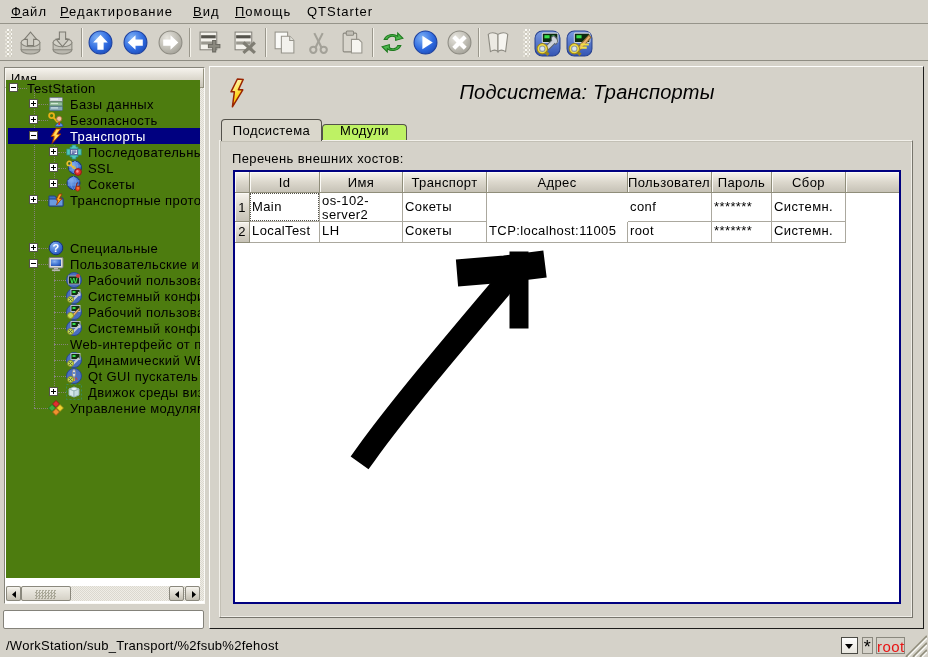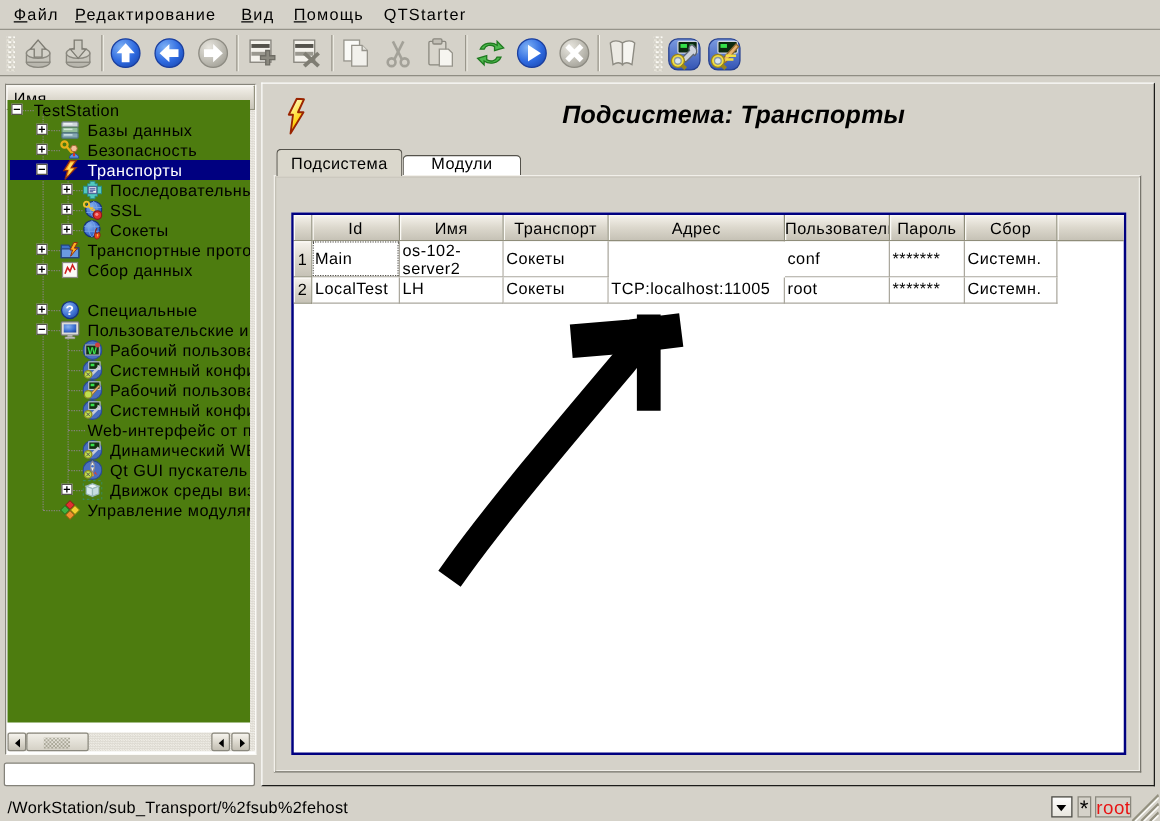--- a/index.html
+++ b/index.html
@@ -32,24 +32,24 @@
 #hsb{position:absolute;left:1px;top:518px;width:198px;height:15px;background:repeating-conic-gradient(#efede6 0% 25%,#dbd8cf 0% 50%) 0 0/2px 2px}
 .sbtn{position:absolute;top:0;width:15px;height:15px;background:linear-gradient(#f6f4ee,#d8d4c9 60%,#c2beb2);border:1px solid #8a887d;border-radius:2px}
 .sbtn svg{position:absolute;left:3px;top:3px}
 #hthumb{position:absolute;left:15px;top:0;width:50px;height:15px;background:linear-gradient(#f1efe8,#d5d1c6);border:1px solid #8a887d;border-radius:2px}
 #hthumb i{position:absolute;left:13px;top:3px;width:21px;height:9px;background:repeating-conic-gradient(#93917f 0% 25%,transparent 0% 50%) 0 0/3px 3px;opacity:.7}
 
 #ledit{position:absolute;left:3px;top:610px;width:201px;height:19px;background:#fff;border:1px solid #84827a;border-radius:2px}
 
 #mpanel{position:absolute;left:209px;top:66px;width:715px;height:563px;background:#d5d2c9;border-top:1px solid #fdfdfb;border-left:1px solid #fdfdfb;border-right:1px solid #1c1c1a;border-bottom:1px solid #1c1c1a}
 
-#title{position:absolute;left:40px;top:13px;width:674px;text-align:center;font-size:20px;font-weight:bold;font-style:italic;letter-spacing:0.2px;top:14px}
+#title{position:absolute;left:40px;top:13px;width:674px;text-align:center;font-size:20px;font-weight:normal;font-style:italic;letter-spacing:0.2px;top:14px}
 .tab{position:absolute;border:1px solid #54524b;border-bottom:none;border-radius:4px 4px 0 0}
 #tab1{left:11px;top:52px;width:101px;height:22px;background:#dad7cc;z-index:3}
-#tab2{left:112px;top:57px;width:95px;height:17px;background:#ffffff}
+#tab2{left:112px;top:57px;width:85px;height:17px;background:#bef264}
 .tab div{text-align:center;padding-top:3px}
 #tab2 div{padding-top:0;margin-top:-2px}
 #tabframe{position:absolute;left:9px;top:73px;width:694px;height:478px;background:#d5d2c9;border-top:1px solid #f2f0ea;border-left:1px solid #f2f0ea;border-right:1px solid #77756c;border-bottom:1px solid #77756c;box-shadow:inset 1px 1px 0 #c3c0b5, inset -1px -1px 0 #efede7}
 #caption{position:absolute;left:22px;top:84px}
 
 #tbl{position:absolute;left:23px;top:103px;width:668px;height:434px;background:#fff;border:2px solid #000080}
 
 .hc{position:absolute;top:0;height:21px;background:linear-gradient(#f6f3ed,#dcd8cd 50%,#c6c2b6);border-right:1px solid #8f8d7a;border-bottom:1px solid #8f8d7a;box-shadow:inset 1px 1px 0 #fbfaf6;text-align:center;padding-top:3px;overflow:hidden;white-space:nowrap}
 .rc{position:absolute;left:0;width:15px;background:linear-gradient(#f6f3ed,#dcd8cd 50%,#c6c2b6);border-right:1px solid #8f8d7a;border-bottom:1px solid #8f8d7a;box-shadow:inset 1px 1px 0 #fbfaf6;text-align:center}
 .bc{position:absolute;background:#fff;border-right:1px solid #aba89e;border-bottom:1px solid #aba89e;padding:1px 0 0 2px;overflow:hidden;line-height:14px}
@@ -317,32 +317,20 @@
           <i></i>
         </div>
       <svg class="ticon" style="left:42px" viewBox="0 0 16 16">
           <path d="M1,4 h6 l1.5,2 h6.5 v8 h-14 z" fill="#3f73c8" stroke="#24457e"></path>
           <path d="M1,7 h14 v7 h-14 z" fill="#6a9ae0" stroke="#24457e"></path>
           <path d="M11,2 L8,8 L10,8 L8.5,13 L14,6.5 L11.5,6.5 L14,2 z" fill="#ffb020" stroke="#8f2f10" stroke-width="0.8"></path>
         </svg>
       <span class="tx" style="left:64px">Транспортные протоколы</span>
       </div>
 
-    <div class="trow" style="top:128px">
-        <div class="hline" style="left:32px;top:8px;width:10px"></div>
-        <div class="exp pl" style="left:23px">
-          <b></b>
-          <i></i>
-        </div>
-      <svg class="ticon" style="left:42px" viewBox="0 0 16 16">
-          <rect x="2" y="2" width="12" height="12" fill="#fbfbf8" stroke="#8a8a82"></rect>
-          <path d="M4,11 L6,6 L8,9 L10,4 L12,8" fill="none" stroke="#d02020" stroke-width="1.3"></path>
-        </svg>
-      <span class="tx" style="left:64px">Сбор данных</span>
-      </div>
 
 
     <div class="trow" style="top:160px">
         <div class="hline" style="left:32px;top:8px;width:10px"></div>
         <div class="exp pl" style="left:23px">
           <b></b>
           <i></i>
         </div>
       <svg class="ticon" style="left:42px" viewBox="0 0 16 16">
           <circle cx="8" cy="8" r="6.8" fill="url(#glb)" stroke="#16327a"></circle>
@@ -512,20 +500,21 @@
       </defs>
       <path d="M8.4,1 L2,13.8 L5.4,13.8 L3.4,28.8 L13.8,11.8 L9.4,11.8 L14.2,1.4 z" fill="url(#boltg)" stroke="#9a2400" stroke-width="1.5" stroke-linejoin="round"></path>
     </svg>
   <div class="tab" id="tab1">
       <div>Подсистема</div>
     </div>
   <div class="tab" id="tab2">
       <div>Модули</div>
     </div>
   <div id="tabframe"></div>
+  <div id="caption">Перечень внешних хостов:</div>
   <div id="tbl">
     <div class="hc" style="left:0;width:15px"></div>
     <div class="hc" style="left:15px;width:70px">Id</div>
     <div class="hc" style="left:85px;width:83px">Имя</div>
     <div class="hc" style="left:168px;width:84px">Транспорт</div>
     <div class="hc" style="left:252px;width:141px">Адрес</div>
     <div class="hc" style="left:393px;width:84px">Пользователь</div>
     <div class="hc" style="left:477px;width:60px">Пароль</div>
     <div class="hc" style="left:537px;width:74px">Сбор</div>
     <div class="hc" style="left:611px;width:53px;border-right:none"></div>

